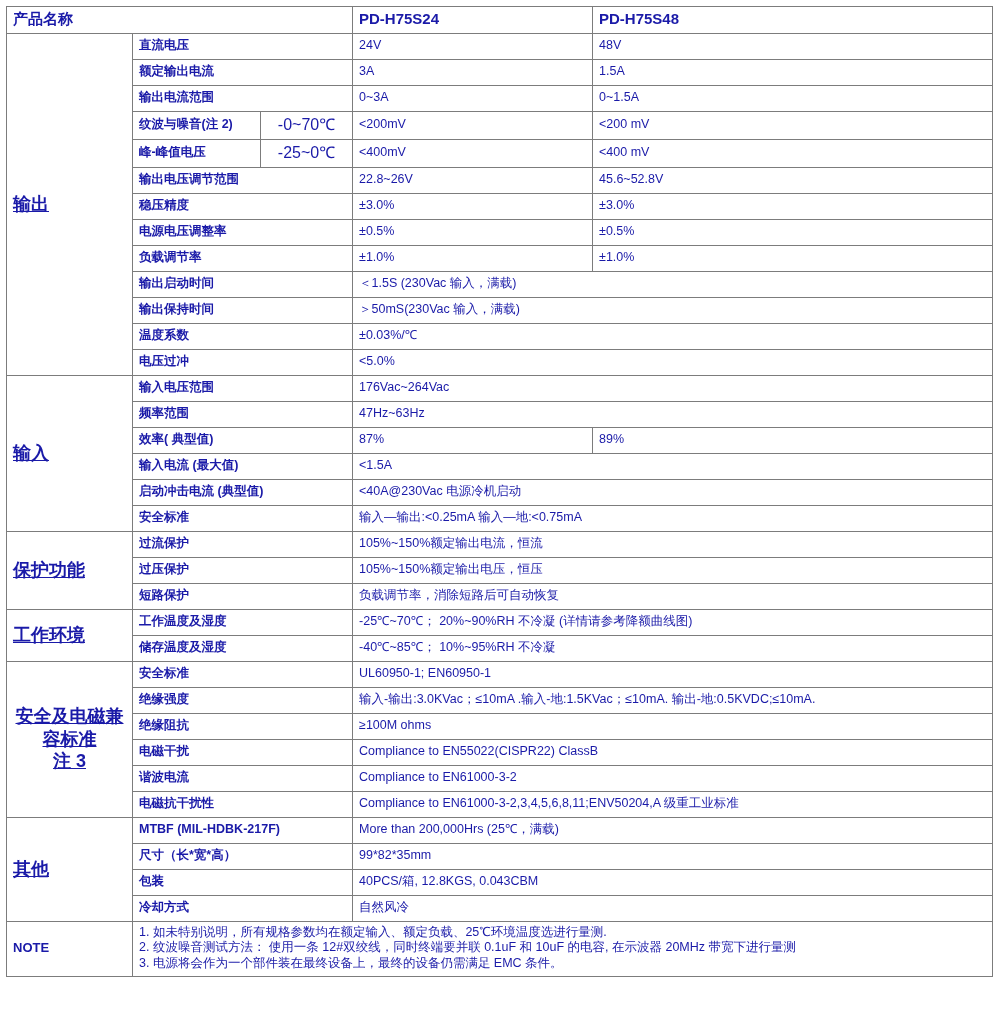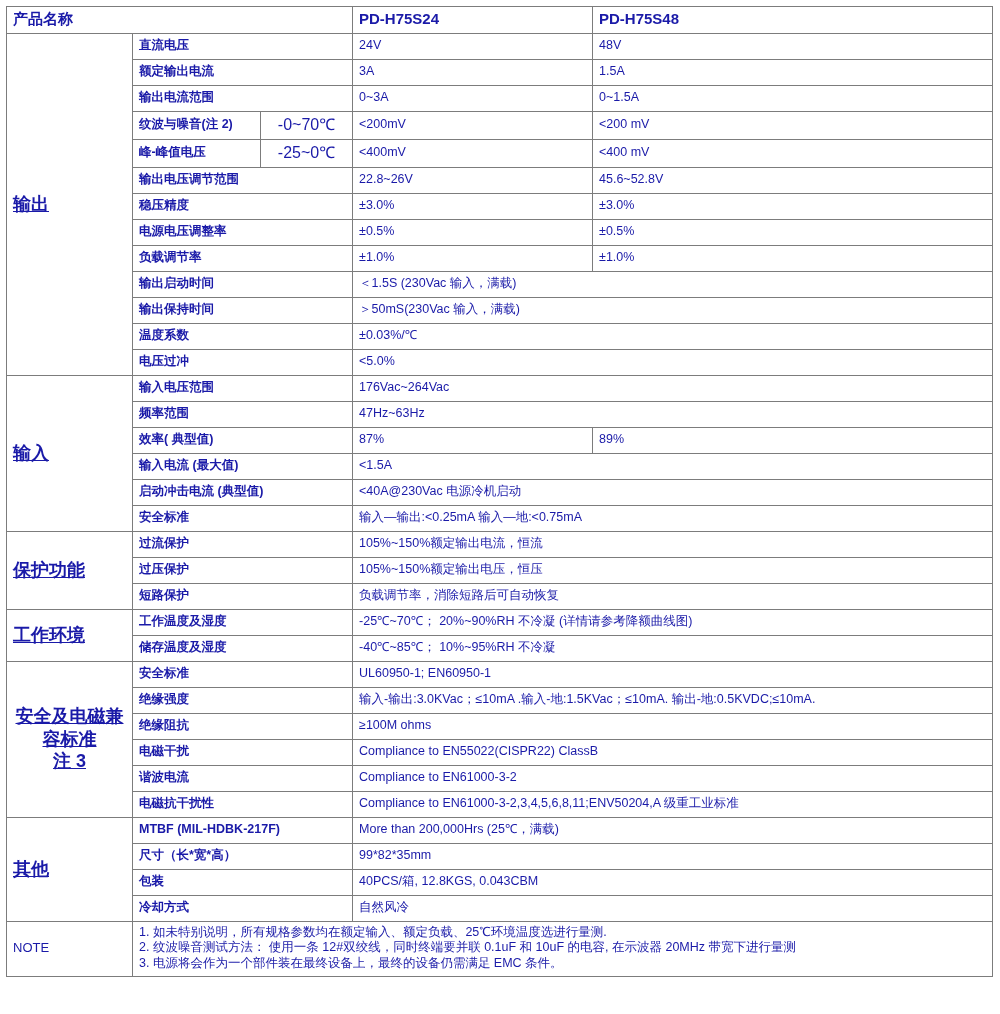--- a/index.html
+++ b/index.html
@@ -64,21 +64,21 @@
   }
   .note-line { display: block; }
   .colw-a { width: 126px; }
   .colw-b { width: 128px; }
   .colw-c { width: 92px; }
   .colw-d { width: 240px; }
   .colw-e { width: 400px; }
   .note-label {
     text-align: left;
     padding-left: 10px;
-    font-weight: normal;
+    font-weight: bold;
     font-size: 13px;
     vertical-align: middle;
   }
 </style>
 </head>
 <body>
 
 <div class="sheet">
   <table class="spec">
     <colgroup>

